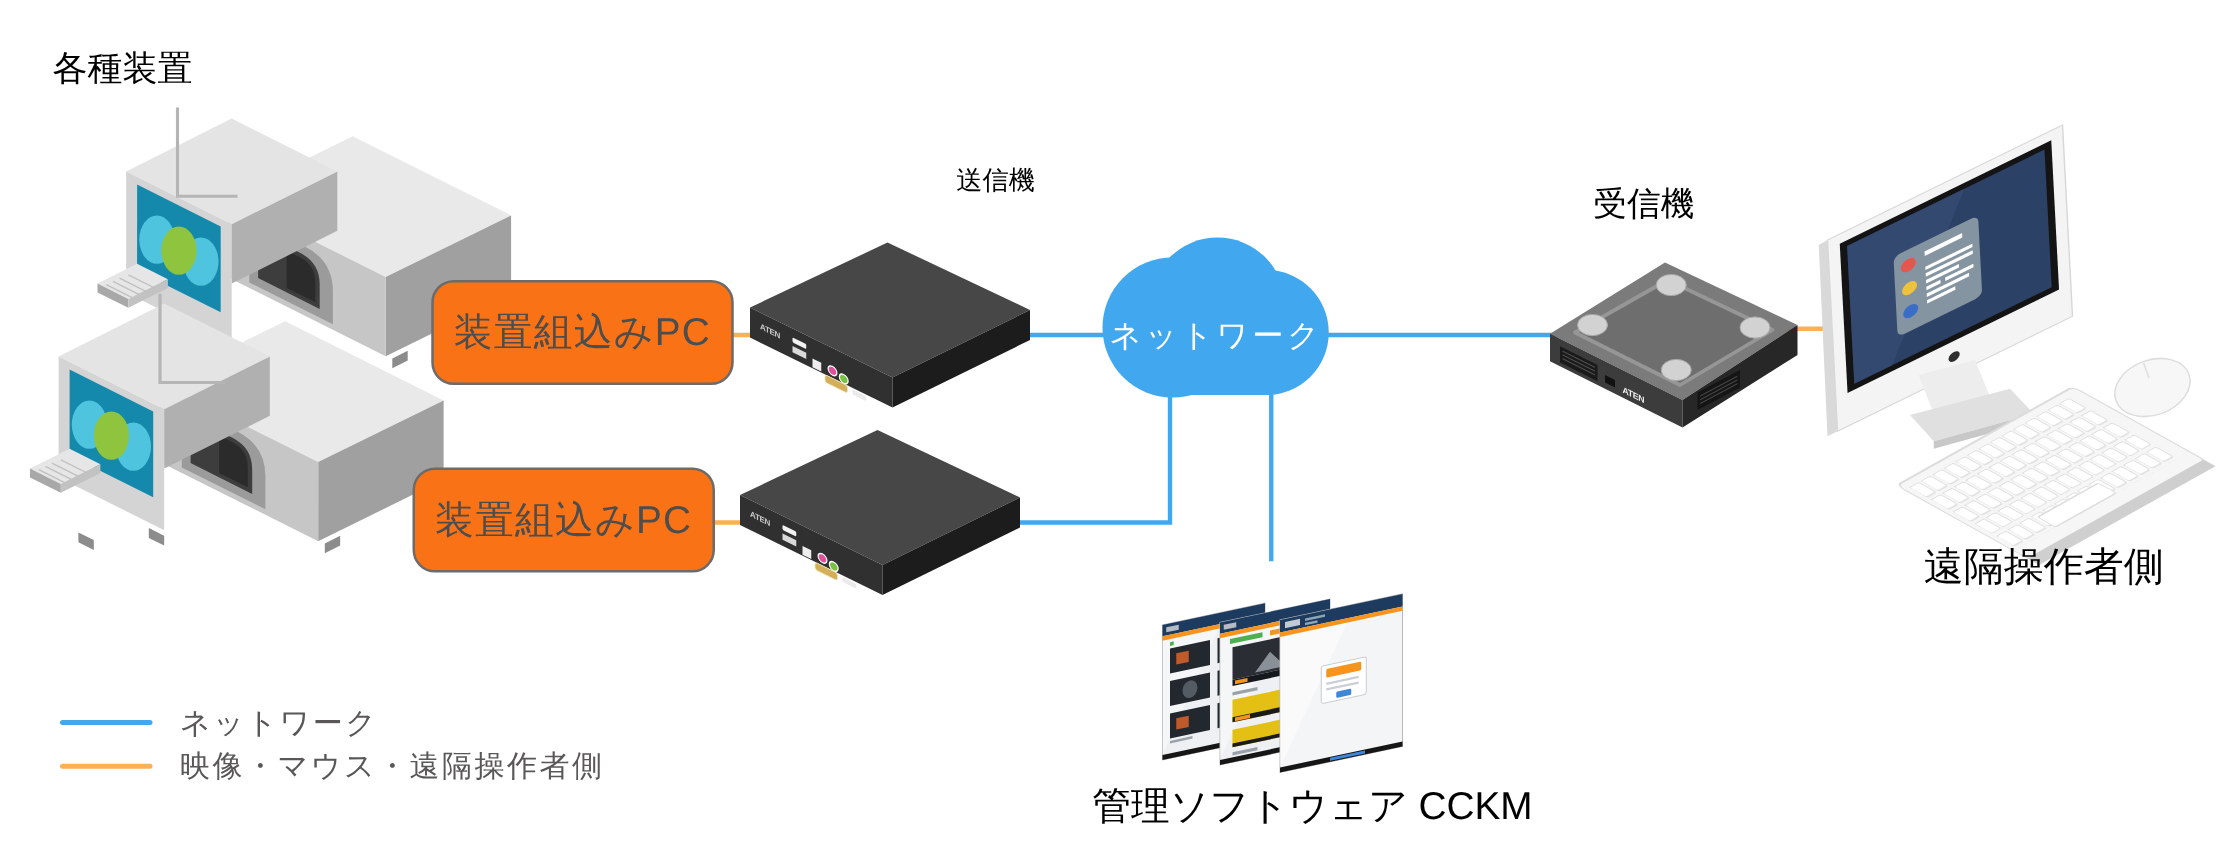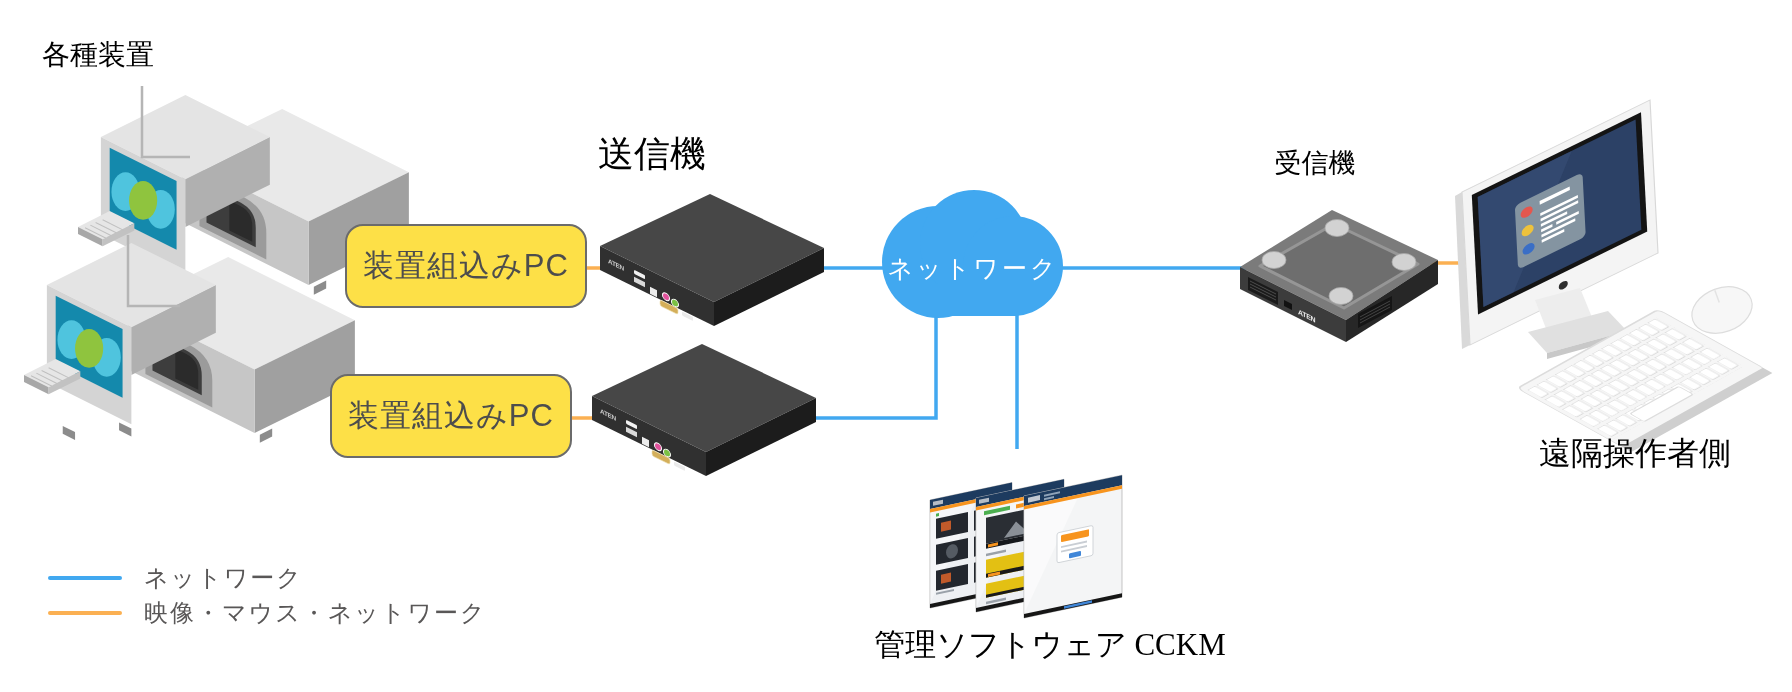--- a/index.html
+++ b/index.html
@@ -1,26 +1,26 @@
 <!DOCTYPE html>
 <html><head>
 <meta charset="utf-8">
 <style>
   html,body{margin:0;padding:0;background:#ffffff;}
   body{font-family:"Liberation Sans","DejaVu Sans",sans-serif;}
   .stage{position:relative;width:1792px;height:692px;background:#ffffff;overflow:hidden;}
   .stage svg{position:absolute;left:0;top:0;}
   .lbl{position:absolute;color:#000000;white-space:nowrap;}
   #label-devices{left:42px;top:36px;font-size:28px;}
-  #label-transmitter{left:598px;top:130px;width:230px;font-size:36px;text-align:left;}
+  #label-transmitter{left:598px;top:130px;width:230px;font-size:21px;text-align:right;}
   #label-receiver{left:1200px;top:130px;width:230px;font-size:27px;text-align:center;margin-top:15px;}
   #cloud-label{left:878px;top:252px;width:190px;font-size:25px;text-align:center;color:#ffffff;letter-spacing:3px;font-weight:500;}
   #label-remote{left:1470px;top:432px;width:330px;font-size:32px;text-align:center;}
-  #label-software{left:830px;top:624px;width:440px;font-size:31px;text-align:center;font-family:Liberation Serif, serif;}
-  .pcbox{position:absolute;width:238px;height:80px;background:#fde047;border:2.5px solid #6b6b6b;
+  #label-software{left:830px;top:624px;width:440px;font-size:31px;text-align:center;}
+  .pcbox{position:absolute;width:238px;height:80px;background:#f97316;border:2.5px solid #6b6b6b;
          border-radius:18px;display:flex;align-items:center;justify-content:center;
          font-size:31px;color:#4d4d4d;letter-spacing:1px;}
   #pcbox-1{left:345px;top:224px;}
   #pcbox-2{left:330px;top:374px;}
   .legend{position:absolute;left:48px;top:560px;}
   .legend-row{position:relative;height:35px;display:flex;align-items:center;}
   .legend-swatch{width:74px;height:4px;border-radius:2px;margin-right:22px;flex:none;}
   .legend-swatch.blue{background:#41a8f0;}
   .legend-swatch.orange{background:#fbb052;}
   .legend-label{font-size:24px;color:#595757;letter-spacing:2px;white-space:nowrap;}
@@ -267,17 +267,17 @@
   <div class="lbl" id="label-remote">遠隔操作者側</div>
   <div class="lbl" id="label-software">管理ソフトウェア CCKM</div>
 
   <div class="legend">
     <div class="legend-row">
       <div class="legend-swatch blue"></div>
       <div class="legend-label">ネットワーク</div>
     </div>
     <div class="legend-row">
       <div class="legend-swatch orange"></div>
-      <div class="legend-label">映像・マウス・ネットワーク</div>
+      <div class="legend-label">映像・マウス・遠隔操作者側</div>
     </div>
   </div>
 
 </div>
 
 </body></html>

